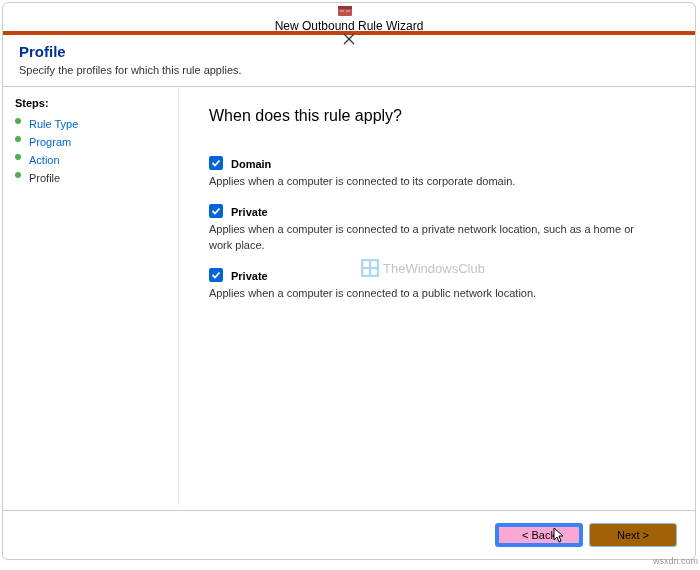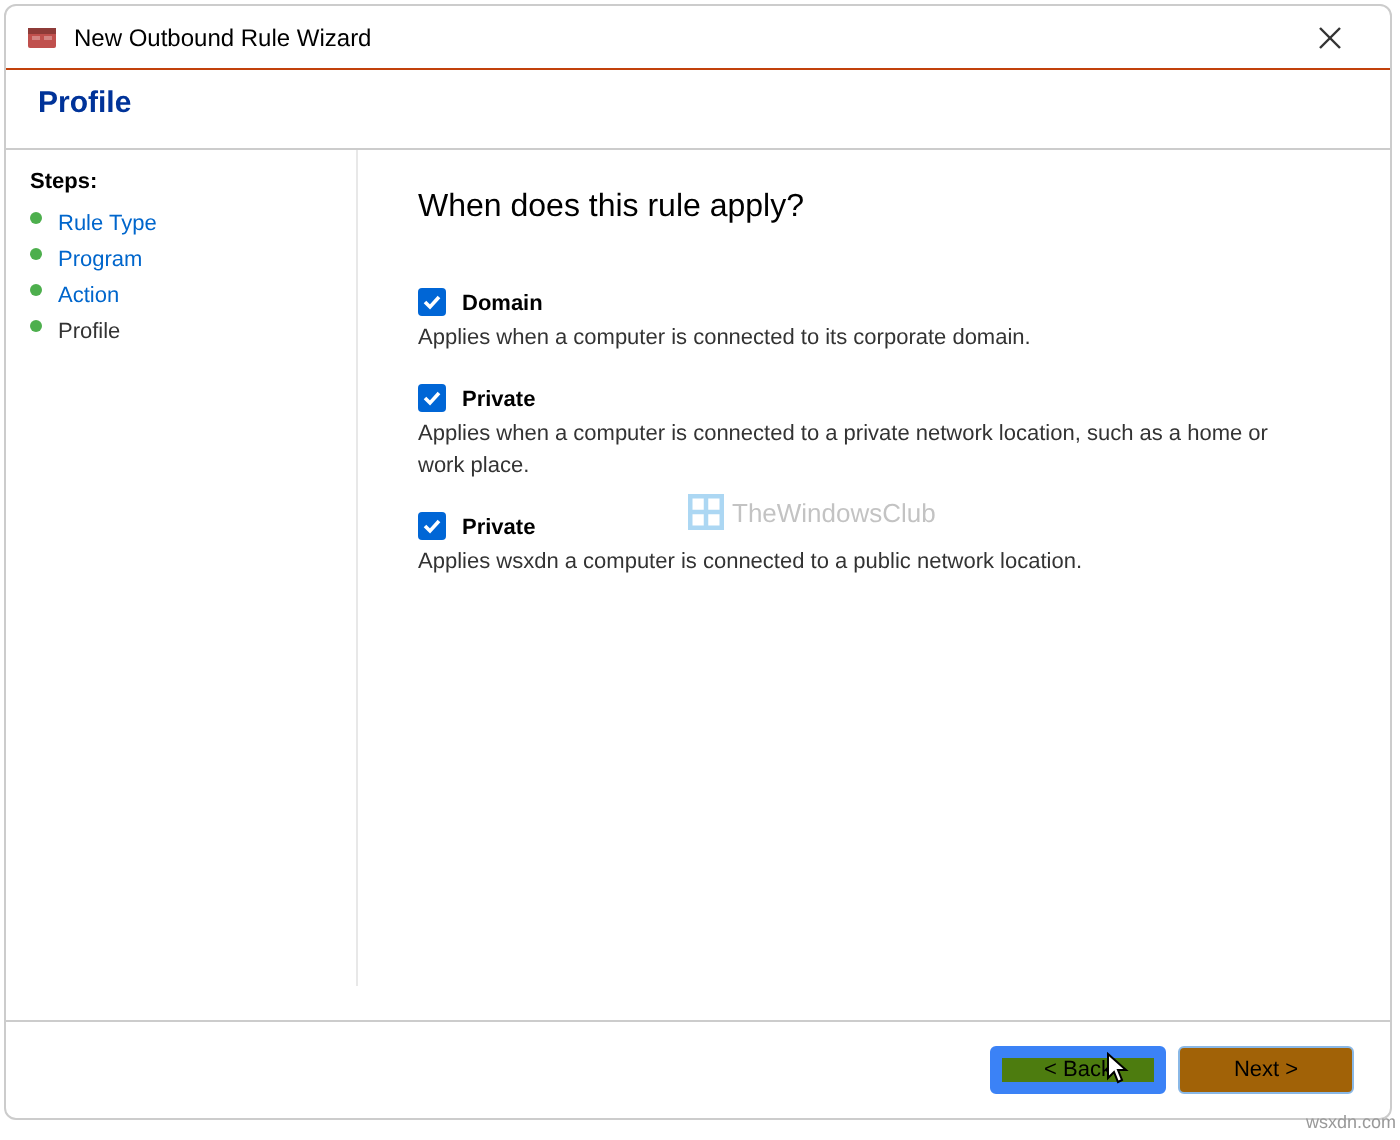--- a/index.html
+++ b/index.html
@@ -1,18 +1,18 @@
 <!DOCTYPE html>
 <html><head>
 <meta charset="utf-8">
 <style>
 * { box-sizing: border-box; margin: 0; padding: 0; font-family: 'Segoe UI', Tahoma, sans-serif; }
 body { background: #fff; width: 700px; height: 570px; position: relative; }
 .window { width: 694px; height: 558px; border: 1px solid #ccc; border-radius: 6px; background: #fff; position: relative; overflow: hidden; margin: 2px; }
-.titlebar { height: 32px; display: flex; align-items: center; padding: 0 10px; border-bottom: 1px solid #c2410c; }
+.titlebar { height: 32px; display: flex; align-items: center; padding: 0 10px; border-bottom: 4px solid #c2410c; flex-direction: column; }
 .titlebar-icon { width: 16px; height: 16px; margin-right: 8px; }
 .titlebar-title { font-size: 12px; flex: 1; }
 .close-btn { width: 40px; height: 32px; display: flex; align-items: center; justify-content: center; cursor: pointer; }
 .close-btn svg { width: 12px; height: 12px; }
 .header { padding: 8px 16px 10px 16px; }
 .header-title { font-size: 15px; font-weight: bold; color: #003399; margin-bottom: 4px; }
 .header-subtitle { font-size: 11px; color: #333; }
 .divider { height: 1px; background: #ccc; margin: 0; }
 .body { display: flex; height: 418px; }
 .sidebar { width: 175px; padding: 10px 12px; }
@@ -21,25 +21,25 @@
 .step-bullet { width: 6px; height: 6px; border-radius: 50%; background: #4daf4d; margin-right: 8px; }
 .step-link { color: #0066cc; }
 .step-current { color: #333; }
 .content { flex: 1; padding: 20px 30px 10px 30px; border-left: 1px solid #e8e8e8; position: relative; }
 .question { font-size: 16px; margin-bottom: 30px; }
 .checkbox-row { display: flex; align-items: flex-end; margin-bottom: 4px; }
 .checkbox { width: 14px; height: 14px; background: #0066d6; border-radius: 2px; display: flex; align-items: center; justify-content: center; margin-right: 8px; margin-top: 1px; }
 .checkbox svg { width: 10px; height: 10px; }
 .checkbox-label { font-size: 11px; font-weight: bold; }
 .checkbox-desc { font-size: 11px; color: #333; margin-bottom: 14px; line-height: 1.4; max-width: 440px; }
-.watermark { position: absolute; top: 172px; left: 165px; display: flex; align-items: center; opacity: 0.5; pointer-events: none; }
+.watermark { position: absolute; top: 172px; left: 182px; display: flex; align-items: center; opacity: 0.5; pointer-events: none; }
 .watermark-icon { width: 18px; height: 18px; background: #5bb0e8; display: flex; align-items: center; justify-content: center; margin-right: 4px; }
 .watermark-text { font-size: 13px; color: #888; font-weight: 500; }
 .button-bar { position: absolute; bottom: 12px; right: 18px; display: flex; gap: 6px; }
-.btn { min-width: 88px; height: 24px; font-size: 11px; border: 6px solid #3b82f6; background: #4d7c0f; border-radius: 3px; cursor: pointer; display: flex; align-items: center; justify-content: center; }
+.btn { min-width: 88px; height: 24px; font-size: 11px; border: 4px solid #3b82f6; background: #f9a8d4; border-radius: 3px; cursor: pointer; display: flex; align-items: center; justify-content: center; }
 .btn-next { border: 1px solid #8ab8e6; background: #a16207; }
 .cursor { position: absolute; bottom: 10px; right: 128px; pointer-events: none; }
 .attribution { position: absolute; bottom: 4px; right: 2px; font-size: 9px; color: #999; text-align: center; }
 </style>
 </head>
 <body>
 
 <div class="window">
   <div class="titlebar">
     <span class="titlebar-icon">
@@ -54,20 +54,21 @@
     <div class="close-btn">
       <svg viewBox="0 0 12 12">
           <line x1="1" y1="1" x2="11" y2="11" stroke="#333" stroke-width="1.2"></line>
           <line x1="11" y1="1" x2="1" y2="11" stroke="#333" stroke-width="1.2"></line>
         </svg>
     </div>
   </div>
 
   <div class="header">
     <div class="header-title">Profile</div>
+    <div class="header-subtitle">Specify the profiles for which this rule applies.</div>
   </div>
   <div class="divider"></div>
 
   <div class="body">
     <div class="sidebar">
       <div class="sidebar-title">Steps:</div>
       <div class="step-item">
         <span class="step-bullet"></span>
         <span class="step-link">Rule Type</span>
       </div>
@@ -109,21 +110,21 @@
       <div class="checkbox-desc">Applies when a computer is connected to a private network location, such as a home or work place.</div>
 
       <div class="checkbox-row">
         <div class="checkbox">
           <svg viewBox="0 0 10 10">
               <polyline points="1.5,5 4,7.5 8.5,2.5" fill="none" stroke="#fff" stroke-width="1.8"></polyline>
             </svg>
         </div>
         <span class="checkbox-label">Private</span>
       </div>
-      <div class="checkbox-desc">Applies wsxdn a computer is connected to a public network location.</div>
+      <div class="checkbox-desc">Applies when a computer is connected to a public network location.</div>
 
       <div class="watermark">
         <span class="watermark-icon">
           <svg viewBox="0 0 16 16">
               <rect x="2" y="2" width="5" height="5" fill="#fff"></rect>
               <rect x="9" y="2" width="5" height="5" fill="#fff"></rect>
               <rect x="2" y="9" width="5" height="5" fill="#fff"></rect>
               <rect x="9" y="9" width="5" height="5" fill="#fff"></rect>
             </svg>
         </span>

